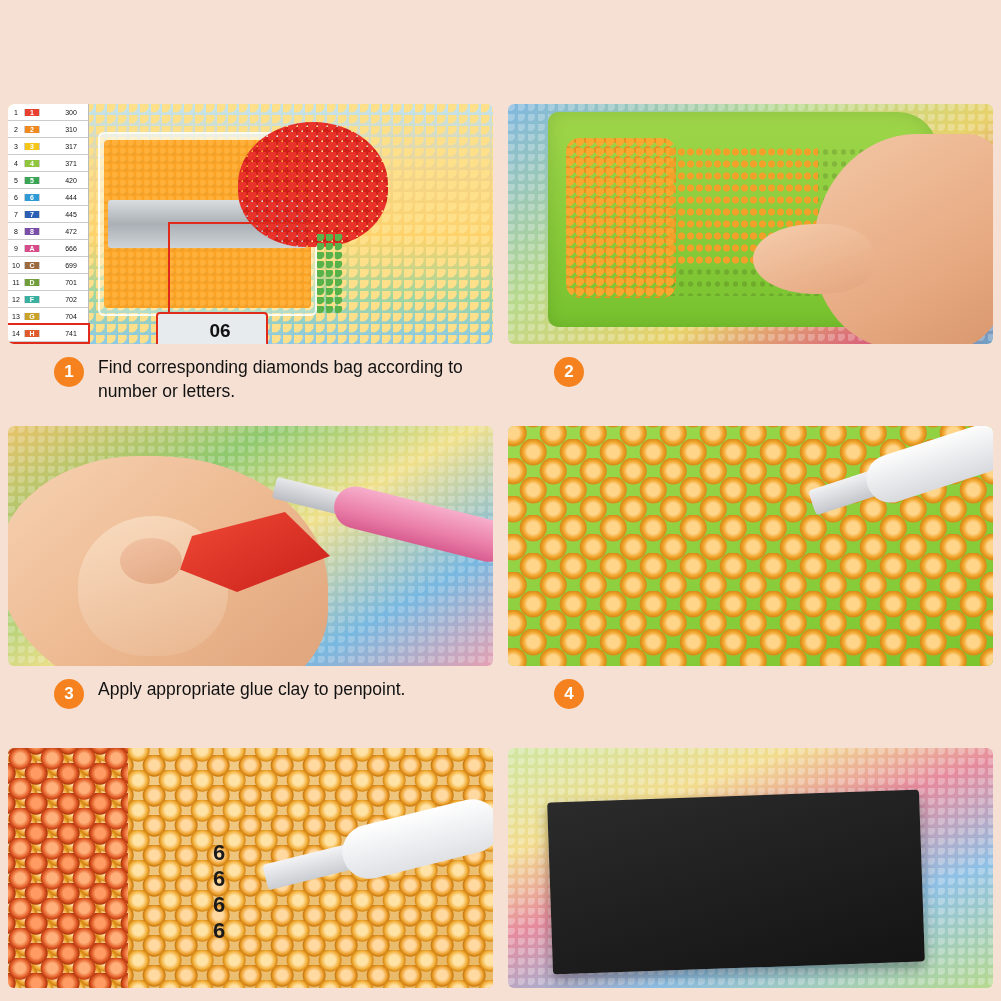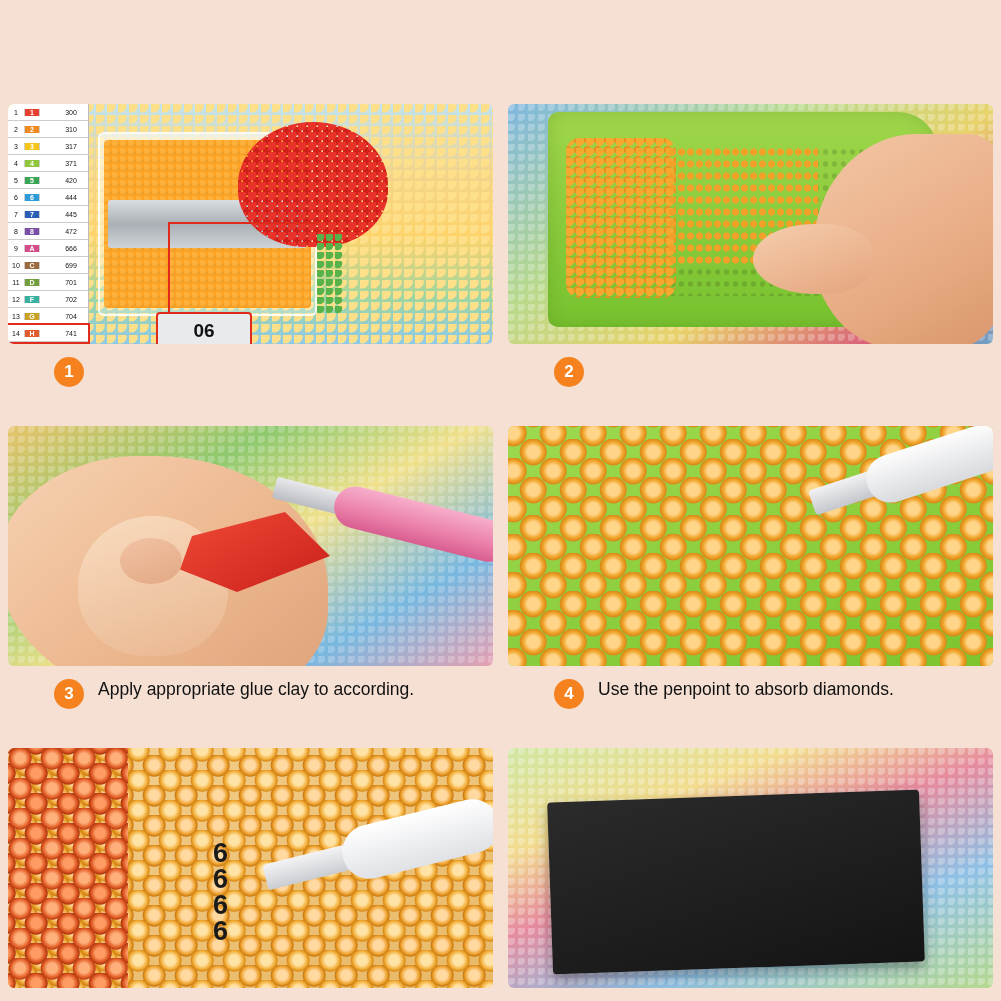--- a/index.html
+++ b/index.html
@@ -89,21 +89,21 @@
   .baglabel{
     position:absolute;left:8px;right:8px;top:66px;height:48px;
     background:linear-gradient(180deg,#d9dde0,#aab0b5 50%,#cfd4d8);
     border-radius:3px;
   }
   .label06{
     position:absolute;left:148px;top:208px;width:92px;height:34px;
     border:2px solid #e02a1b;border-radius:4px;
     background:#e7ebed;
     display:flex;align-items:center;justify-content:center;
-    font-size:19px;font-weight:bold;color:#111;
+    font-size:19px;font-weight:bold;color:#111;padding-left:16px;
   }
   .leader{
     position:absolute;background:#e02a1b;
   }
   .flower{
     position:absolute;right:105px;top:18px;width:150px;height:125px;
     background:
       radial-gradient(circle at 30% 30%, #e8322a 0 5px, transparent 6px) 0 0/10px 10px,
       radial-gradient(circle at 30% 30%, #cf1f18 0 5px, transparent 6px) 5px 5px/10px 10px;
     border-radius:50% 50% 45% 45%;
@@ -225,21 +225,21 @@
       radial-gradient(circle at 38% 34%, #ffd9a0 0 5px, #eda02c 9px, #c87a12 11px, transparent 12px) 16px 15px/32px 30px;
   }
   .p5red{
     position:absolute;left:0;top:0;width:120px;height:240px;
     background:
       radial-gradient(circle at 38% 34%, #ffb07a 0 5px, #e4622c 9px, #c23f15 11px, transparent 12px) 0 0/32px 30px,
       radial-gradient(circle at 38% 34%, #ff9b63 0 5px, #d9531f 9px, #ad3610 11px, transparent 12px) 16px 15px/32px 30px;
   }
   .sixes{
     position:absolute;left:205px;top:92px;width:70px;height:60px;
-    color:#1a1a1a;font-size:27px;font-weight:bold;line-height:26px;
+    color:#1a1a1a;font-size:22px;font-weight:bold;line-height:26px;
     letter-spacing:18px;
   }
   .pen5{
     position:absolute;right:10px;top:66px;width:220px;height:80px;
     transform:rotate(-14deg);
   }
   .pentip5{
     position:absolute;left:0;top:24px;width:90px;height:26px;
     background:linear-gradient(180deg,#f4f4f6,#c9ccd1);
     border-radius:4px;
@@ -367,20 +367,21 @@
           <div class="baglabel"></div>
         </div>
         <div class="flower"></div>
         <div class="stem"></div>
         <div class="leader" style="left:160px;top:118px;width:2px;height:92px;"></div>
         <div class="leader" style="left:160px;top:118px;width:150px;height:2px;"></div>
         <div class="label06">06</div>
       </div>
       <div class="caption">
         <div class="num">1</div>
+        <div class="captxt">Find corresponding diamonds bag according to number or letters.</div>
       </div>
     </div>
 
     <div class="cell">
       <div class="photo p2">
         <div class="tray">
           <div class="traygrooves"></div>
           <div class="traydiamonds"></div>
           <div class="tdots"></div>
         </div>
@@ -398,35 +399,34 @@
         <div class="thumb3"></div>
         <div class="nail3"></div>
         <div class="clay"></div>
         <div class="pen3">
           <div class="pentip3"></div>
           <div class="penbody3"></div>
         </div>
       </div>
       <div class="caption">
         <div class="num">3</div>
-        <div class="captxt">Apply appropriate glue clay to according.</div>
+        <div class="captxt">Apply appropriate glue clay to penpoint.</div>
       </div>
     </div>
 
     <div class="cell">
       <div class="photo p4">
         <div class="p4dots"></div>
         <div class="pen4">
           <div class="pentip4"></div>
           <div class="penbody4"></div>
         </div>
       </div>
       <div class="caption">
         <div class="num">4</div>
-        <div class="captxt">Use the penpoint to absorb diamonds.</div>
       </div>
     </div>
 
     <div class="cell">
       <div class="photo p5">
         <div class="p5dots"></div>
         <div class="p5red"></div>
         <div class="sixes" id="sixes-host">6 6<div>6 6</div></div>
         <div class="pen5">
           <div class="pentip5"></div>

